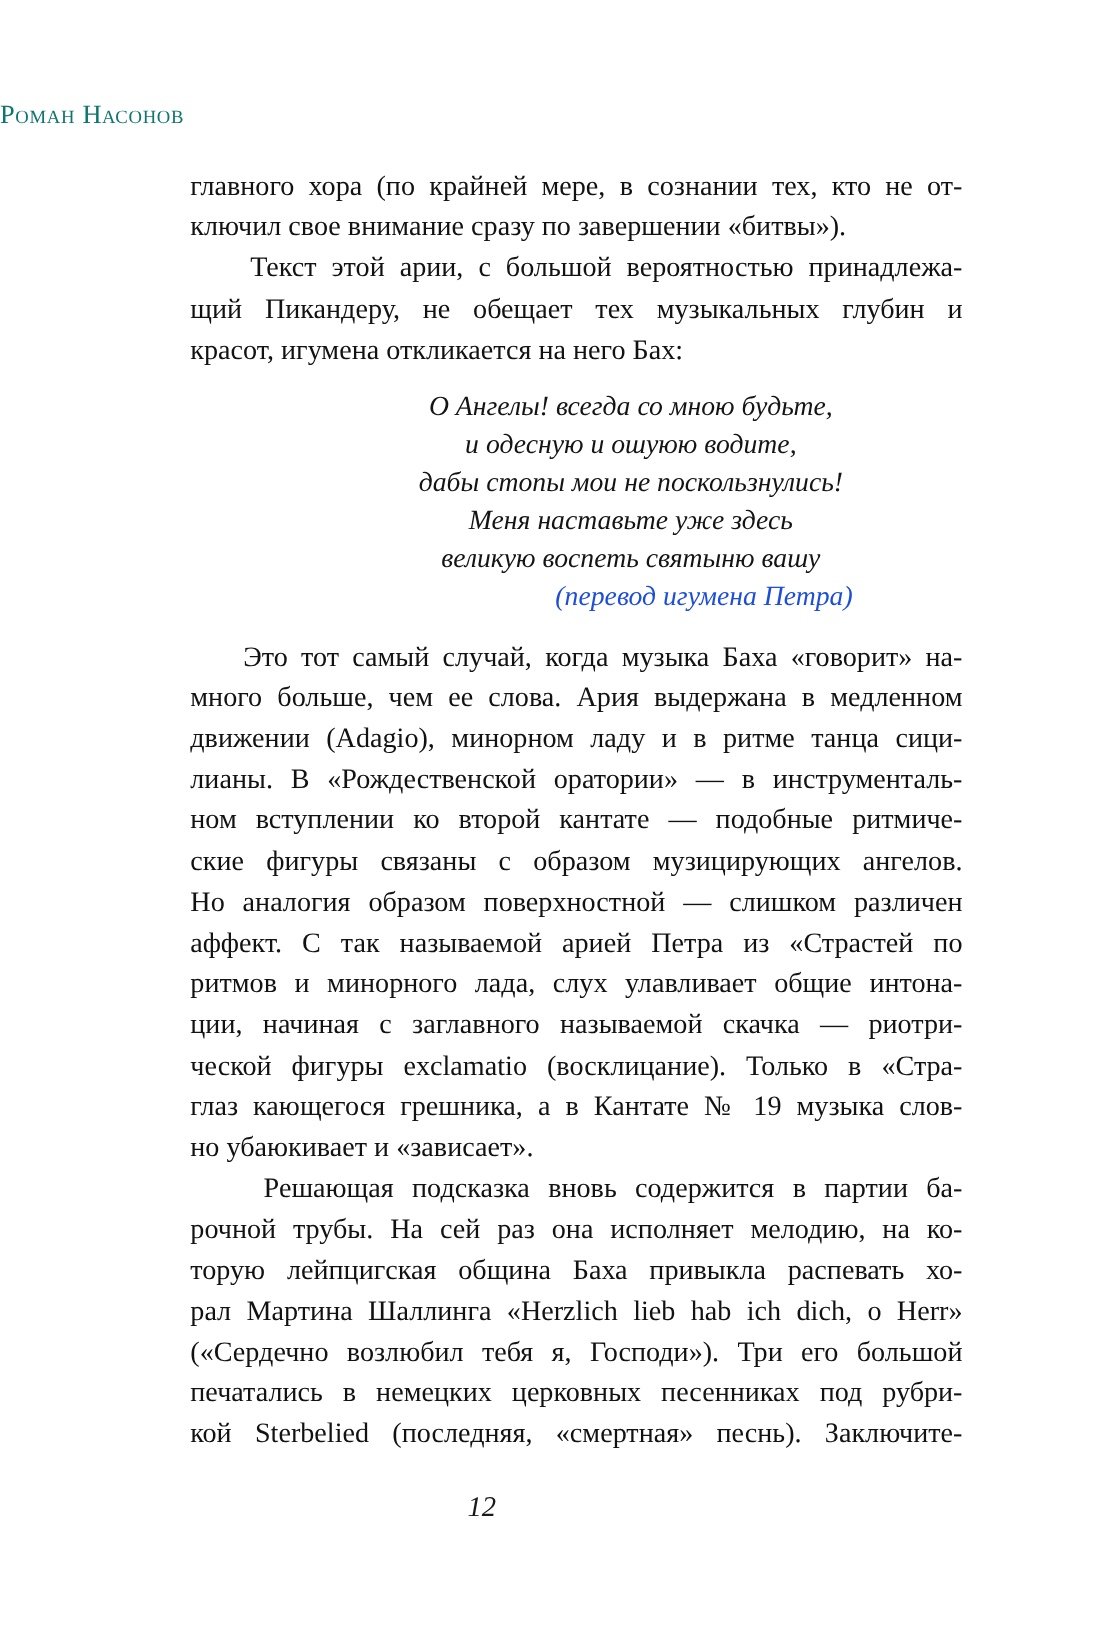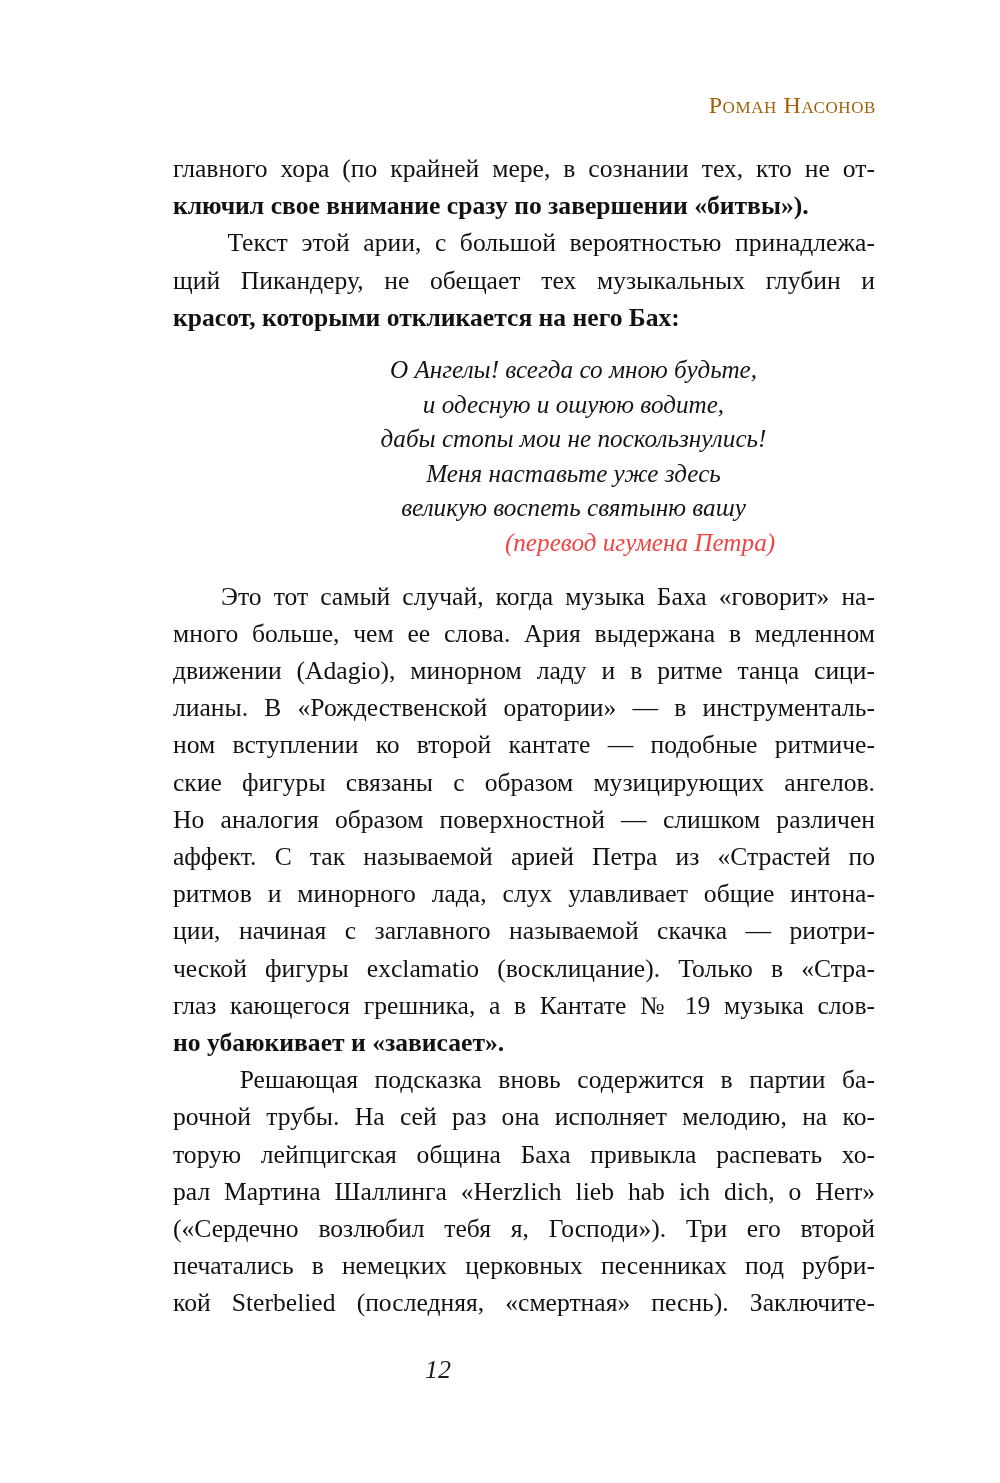--- a/index.html
+++ b/index.html
@@ -21,25 +21,25 @@
     inset: 0;
     background: #ffffff;
   }
 
   
   .running-head {
     position: absolute;
     top: 92px;
     left: 0;
     width: 876px;
-    text-align: right;
+    text-align: left;
     font-size: 24px;
     letter-spacing: 0.6px;
     font-variant: small-caps;
-    color: #a16207;
+    color: #0f766e;
   }
 
   
   .textblock {
     position: absolute;
     left: 173px;
     top: 150px;
     width: 702px;
   }
 
@@ -52,21 +52,20 @@
     line-height: 37.2px;
     white-space: pre;
     text-align: justify;
     text-align-last: justify;
     color: #121212;
   }
   
   .ln.flush {
     text-align: center;
     text-align-last: left;
-    font-weight: bold;
   }
 
   
   .ln.j1 { word-spacing: 0.5px; }
   .ln.j2 { word-spacing: 3.5px; }
   .ln.j3 { word-spacing: 6.5px; }
 
   
   .verse {
     margin: 0;
@@ -81,21 +80,21 @@
     white-space: pre;
     color: #141414;
   }
   .verse .attrib {
     display: block;
     font-style: italic;
     font-size: 25.2px;
     line-height: 34.6px;
     white-space: pre;
     padding-left: 133px;
-    color: #ef4444;
+    color: #1d4ed8;
   }
 
   .gap-before-verse { height: 17px; }
   .gap-after-verse  { height: 17px; }
 
   
   .folio {
     position: absolute;
     top: 1355px;
     left: 0;
@@ -116,21 +115,21 @@
   <div class="textblock">
 
     <div class="para">
       <span class="ln j1">главного хора (по крайней мере, в сознании тех, кто не от-</span>
       <span class="ln flush">ключил свое внимание сразу по завершении «битвы»).</span>
     </div>
 
     <div class="para">
       <span class="ln j1">    Текст этой арии, с большой вероятностью принадлежа-</span>
       <span class="ln j3">щий Пикандеру, не обещает тех музыкальных глубин и</span>
-      <span class="ln flush">красот, которыми откликается на него Бах:</span>
+      <span class="ln flush">красот, игумена откликается на него Бах:</span>
     </div>
 
     <div class="gap-before-verse"></div>
 
     <div class="verse">
       <span class="vln">О Ангелы! всегда со мною будьте,</span>
       <span class="vln">и одесную и ошуюю водите,</span>
       <span class="vln">дабы стопы мои не поскользнулись!</span>
       <span class="vln">Меня наставьте уже здесь</span>
       <span class="vln">великую воспеть святыню вашу</span>
@@ -153,21 +152,21 @@
       <span class="ln j1">ческой фигуры exclamatio (восклицание). Только в «Стра-</span>
       <span class="ln j1">глаз кающегося грешника, а в Кантате № 19 музыка слов-</span>
       <span class="ln flush">но убаюкивает и «зависает».</span>
     </div>
 
     <div class="para">
       <span class="ln j3">    Решающая подсказка вновь содержится в партии ба-</span>
       <span class="ln j2">рочной трубы. На сей раз она исполняет мелодию, на ко-</span>
       <span class="ln j2">торую лейпцигская община Баха привыкла распевать хо-</span>
       <span class="ln j1">рал Мартина Шаллинга «Herzlich lieb hab ich dich, o Herr»</span>
-      <span class="ln j2">(«Сердечно возлюбил тебя я, Господи»). Три его второй</span>
+      <span class="ln j2">(«Сердечно возлюбил тебя я, Господи»). Три его большой</span>
       <span class="ln j1">печатались в немецких церковных песенниках под рубри-</span>
       <span class="ln j1">кой Sterbelied (последняя, «смертная» песнь). Заключите-</span>
     </div>
 
   </div>
 
   <div class="folio">12</div>
 
 </div>
 

